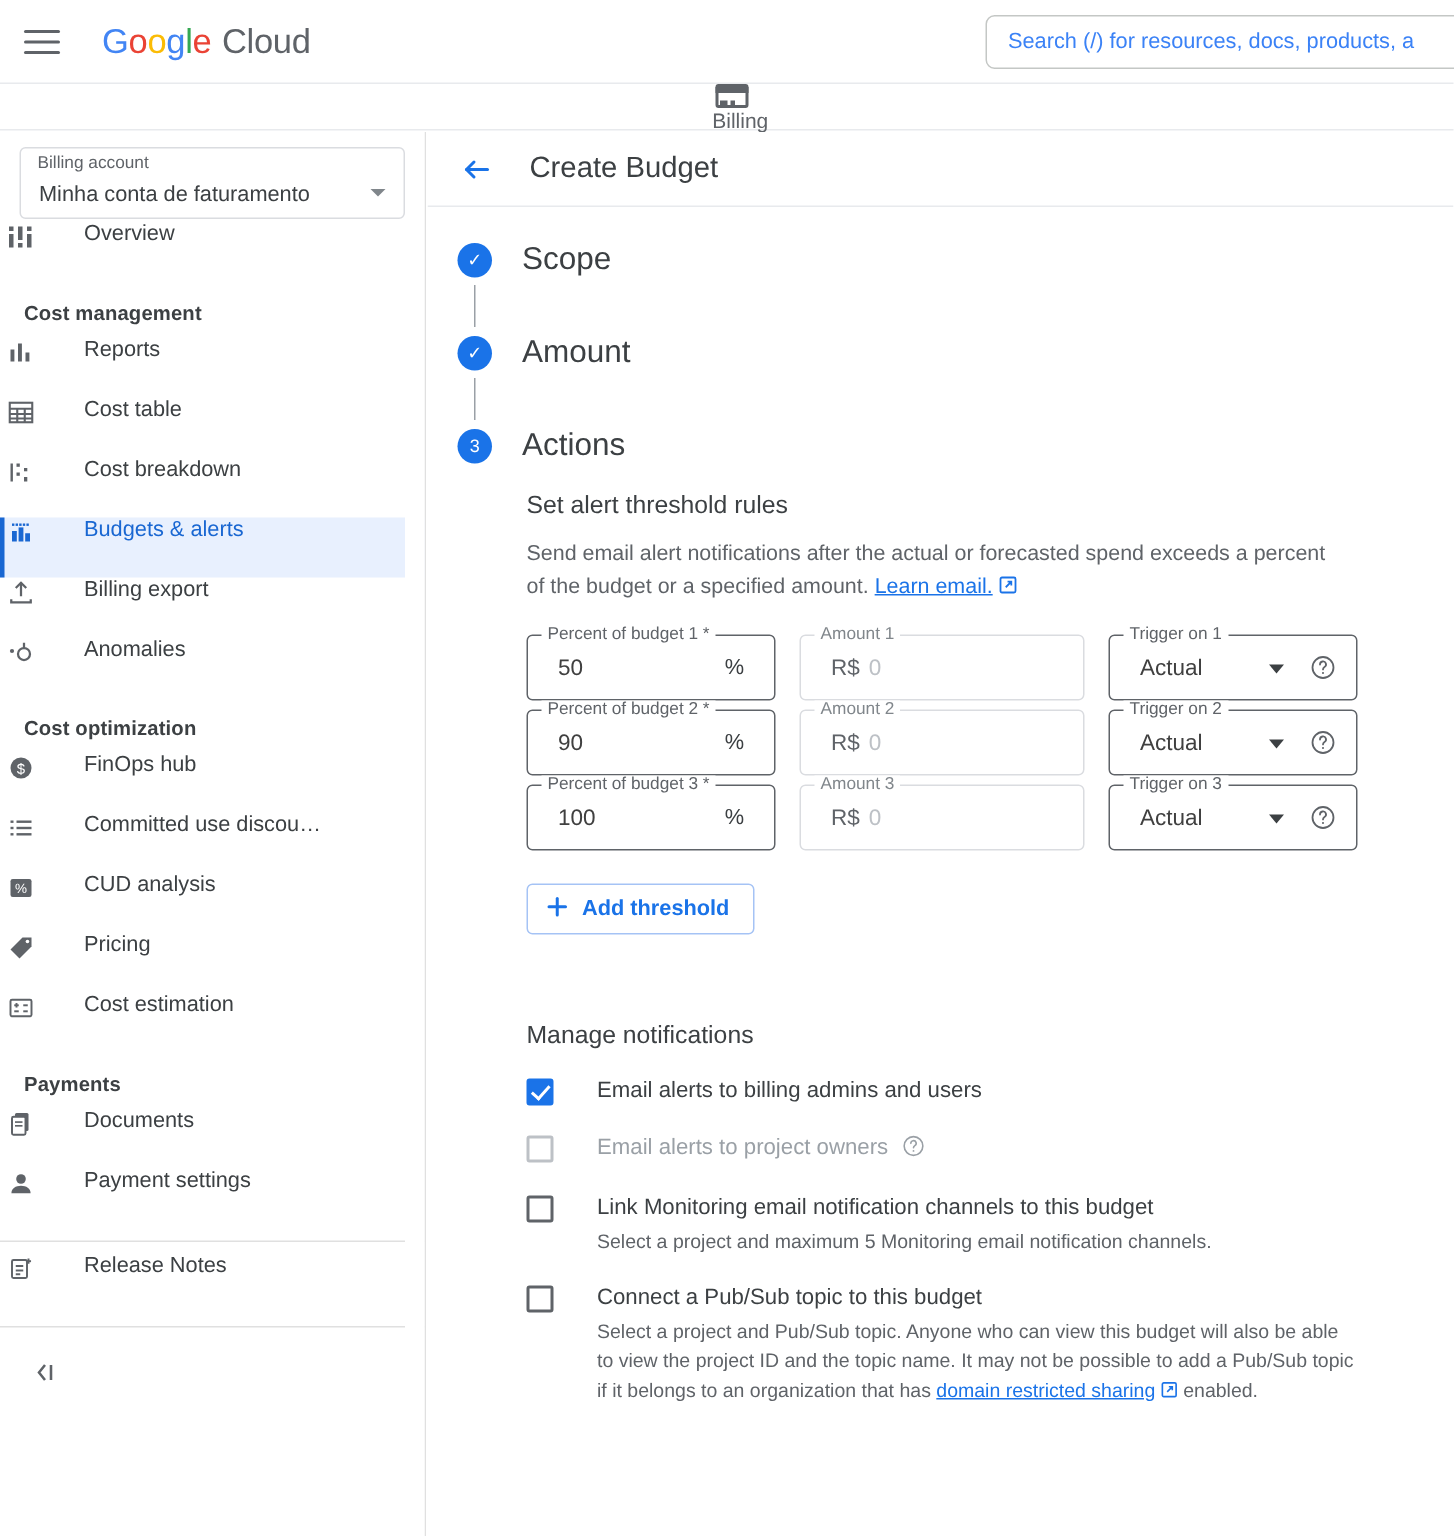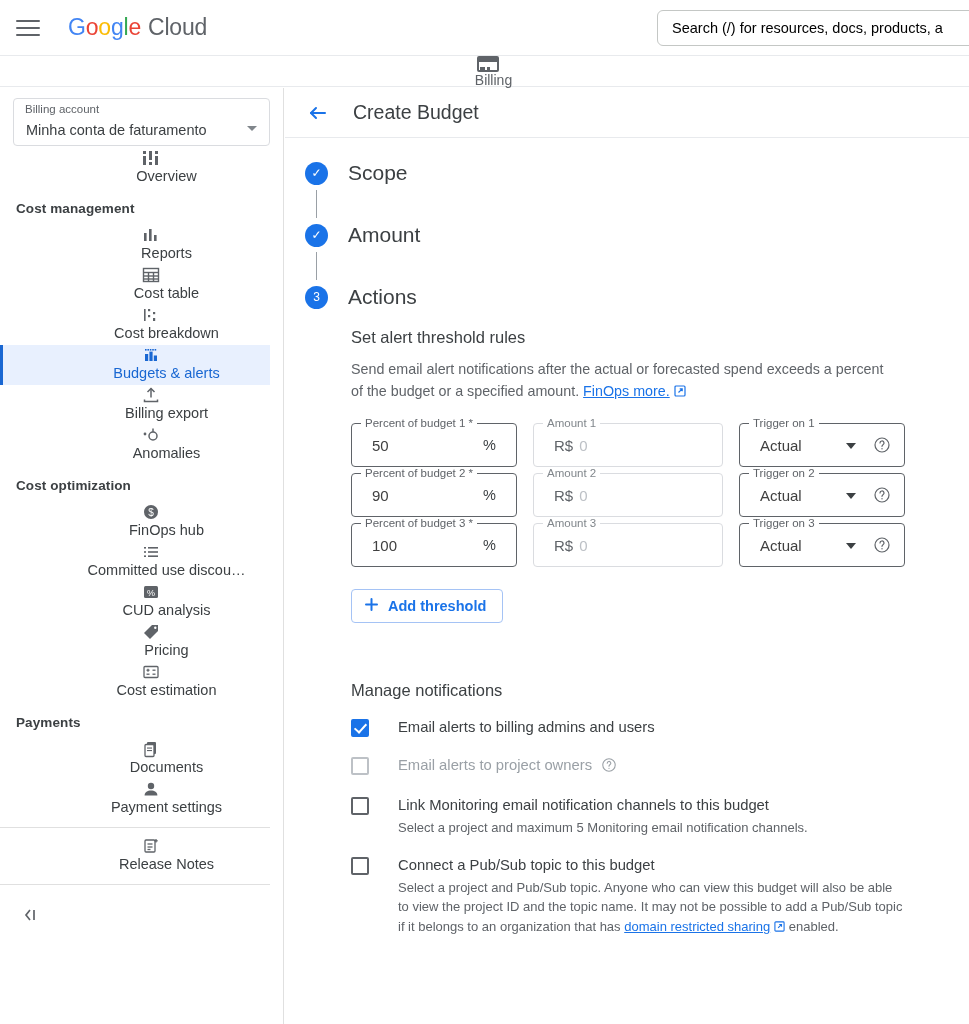--- a/index.html
+++ b/index.html
@@ -36,21 +36,21 @@
   .cloud-logo .word { color: #5f6368; margin-left: 7px; }
 
   .searchbox {
     position: absolute; left: 657px; top: 10px;
     width: 420px; height: 36px;
     border: 1px solid #c4c7c5; border-radius: 6px;
     background: #fff; display: flex; align-items: center;
     padding: 0 14px; overflow: hidden;
   }
   .searchbox .ph {
-    font-size: 14.5px; color: #000000; white-space: nowrap;
+    font-size: 14.5px; color: #3b82f6; white-space: nowrap;
   }
 
   
   .crumbbar {
     position: absolute; left: 0; top: 55px; width: 969px; height: 32px;
     background: #fff; border-top: 1px solid #e8eaed; border-bottom: 1px solid #e8eaed;
     display: flex; align-items: center; padding-left: 18px; flex-direction: column;
   }
   .cc-icon { width: 22px; height: 16px; position: relative; margin-right: 11px; flex: none; }
   .cc-icon .card { position:absolute; inset:0; border:2px solid #5f6368; border-radius:2px; background:#fff; }
@@ -80,23 +80,23 @@
     position: absolute; right: 12px; bottom: 14px;
     width: 0; height: 0; border-left: 5px solid transparent;
     border-right: 5px solid transparent; border-top: 5px solid #80868b;
   }
 
   .nav-group-label {
     font-size: 13.5px; font-weight: 700; color: #3c4043;
     padding: 13px 0 9px 16px; letter-spacing: 0.1px;
   }
   .nav-item {
-    display: flex; align-items: center; height: 40px;
-    padding-left: 24px; cursor: pointer; position: relative;
-    font-size: 14.5px; color: #3c4043; flex-direction: column;
+    display: flex; align-items: flex-start; height: 40px;
+    padding-left: 4px; cursor: pointer; position: relative;
+    font-size: 14.5px; color: #3c4043;
   }
   .nav-item .ico { width: 26px; flex: none; display:flex; align-items:center; justify-content:flex-start; }
   .nav-item .lbl { margin-left: 26px; white-space: nowrap; }
   .nav-item.active { background: #e8f0fe; color: #1967d2; font-weight: 500; }
   .nav-item.active::before {
     content: ""; position: absolute; left: 0; top: 0; bottom: 0; width: 3px; background: #1967d2;
   }
   .nav-divider { height: 1px; background: #e0e0e0; margin: 8px 0; }
 
   svg.i { display:block; }
@@ -487,21 +487,21 @@
       <span class="step-circle">3</span>
       <span class="step-title">Actions</span>
     </div>
   </div>
 
   <div class="body-content">
 
     <div class="sec-title">Set alert threshold rules</div>
     <div class="sec-desc">
       <span>Send email alert notifications after the actual or forecasted spend exceeds a percent of the budget or a specified amount.</span>
-      <a class="link" href="#">FinOps more.</a><span class="ext-ico"><svg width="12" height="12" viewBox="0 0 12 12" fill="none" stroke="#1a73e8" stroke-width="1.2">
+      <a class="link" href="#">Learn email.</a><span class="ext-ico"><svg width="12" height="12" viewBox="0 0 12 12" fill="none" stroke="#1a73e8" stroke-width="1.2">
             <rect x="1" y="1" width="10" height="10" rx="1"></rect>
             <path d="M4.5 7.5L8.2 3.8M5.7 3.8h2.5v2.5"></path>
           </svg></span>
     </div>
 
     <div class="thr-wrap">
 
       <div class="thr-row">
         <div class="fld f-pct">
           <span class="fld-legend">Percent of budget 1 *</span>

